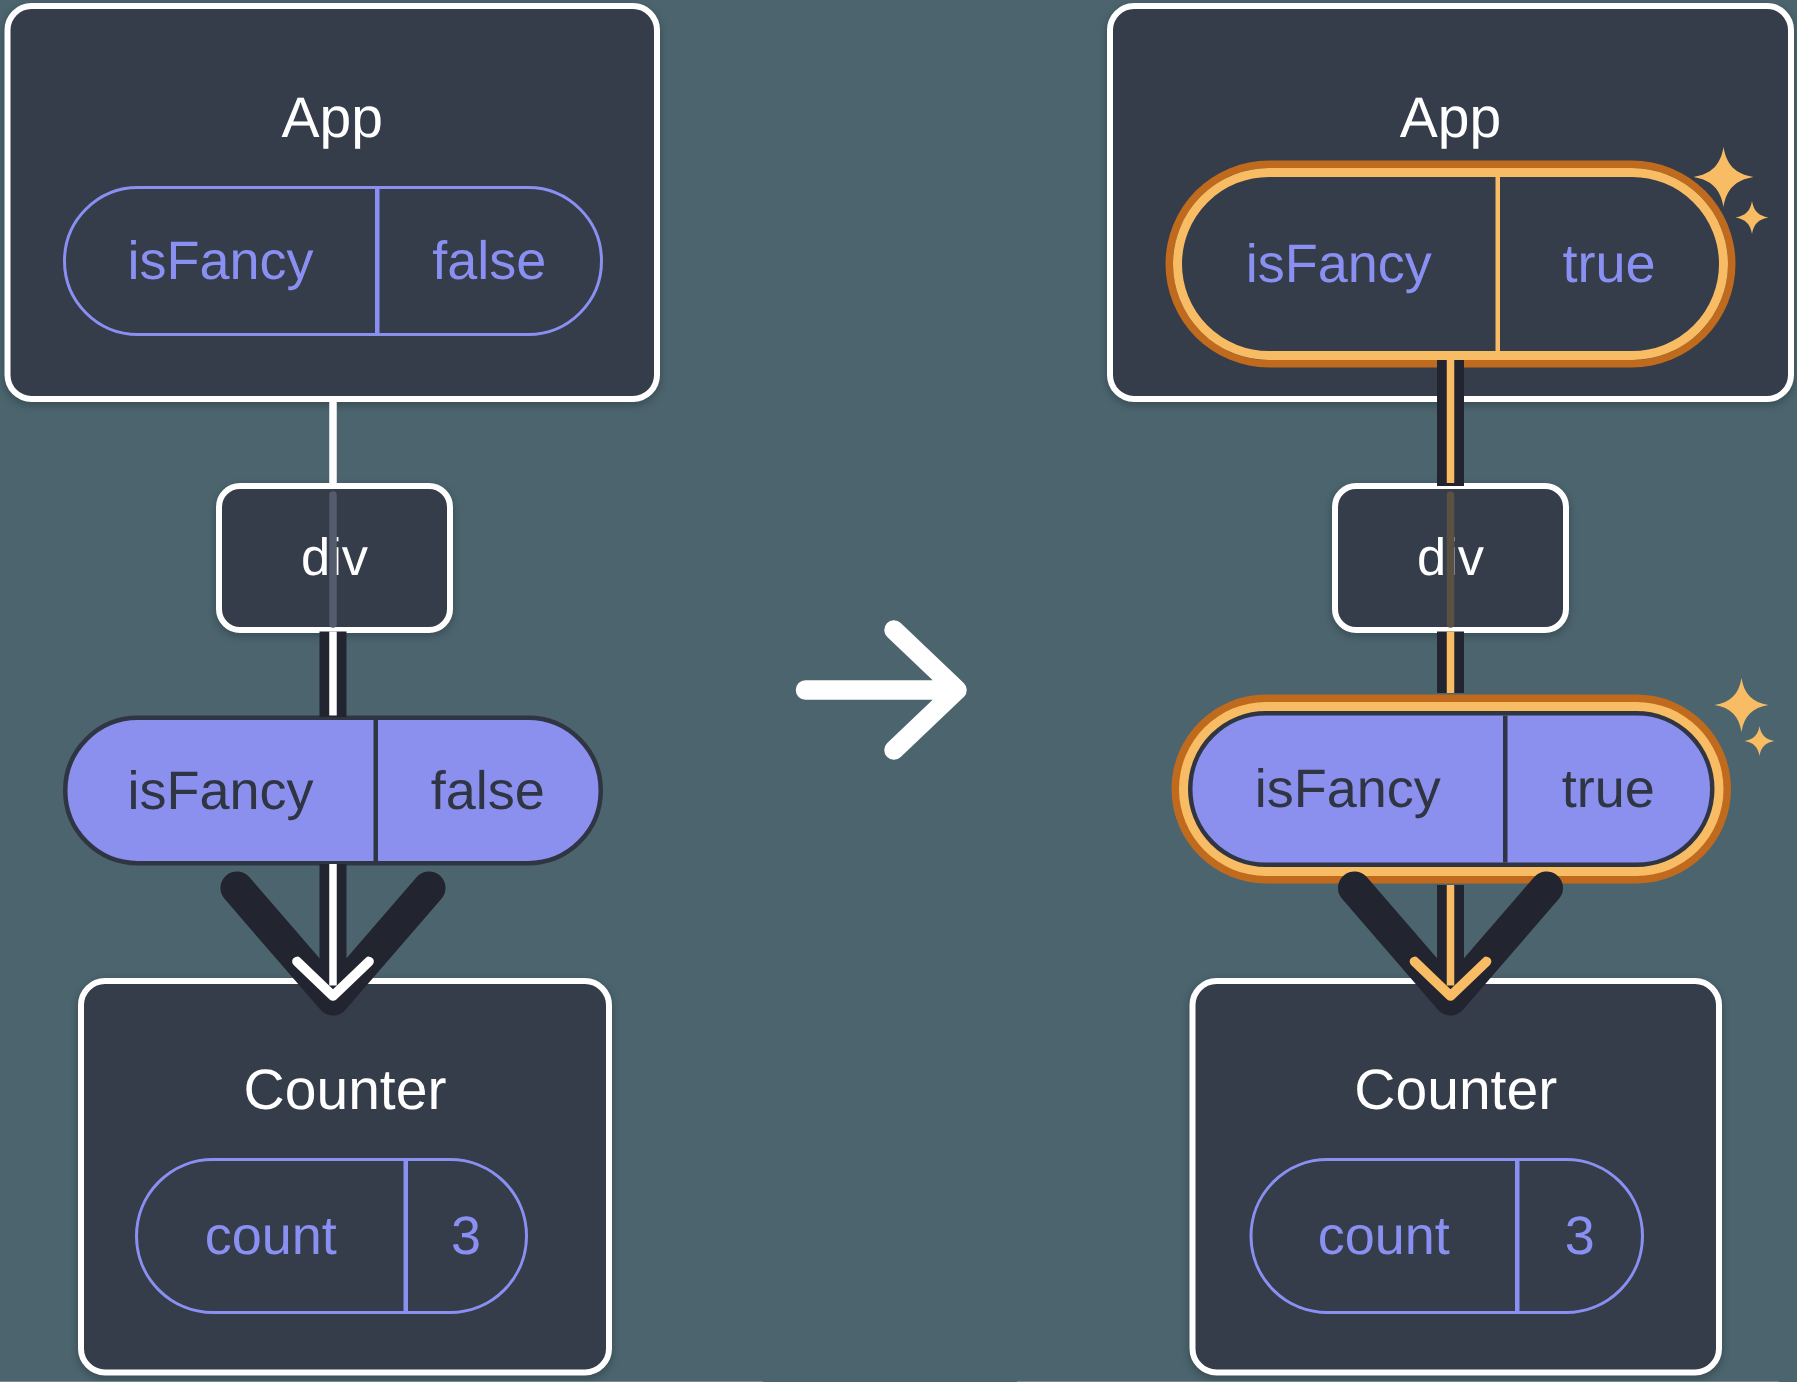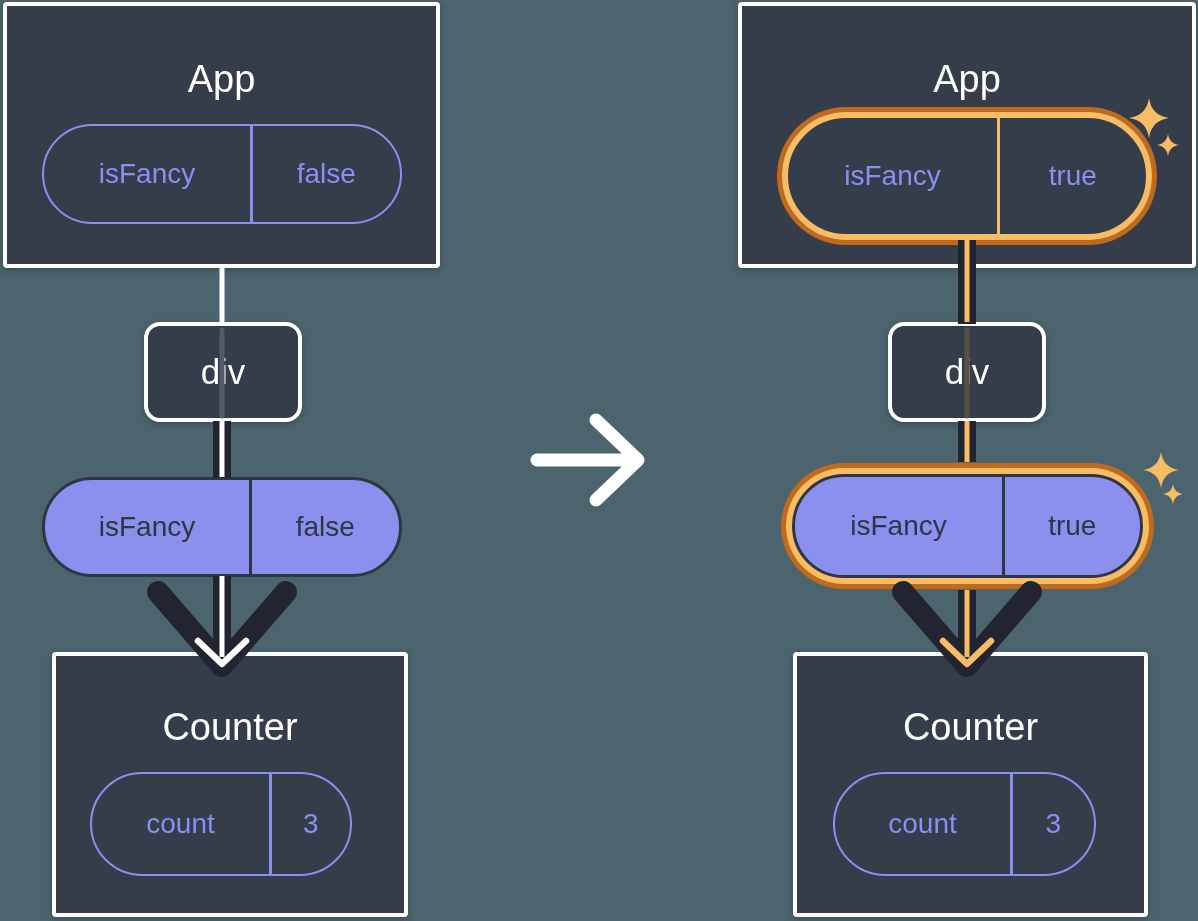--- a/index.html
+++ b/index.html
@@ -7,21 +7,21 @@
     position:relative;
     width:1198px;height:921px;
     overflow:hidden;
     background:var(--bg);
     font-family:"Liberation Sans", sans-serif;
   }
   .panel{
     position:absolute;
     background:var(--panel);
     border:4px solid var(--white);
-    border-radius:4px;
+    border-radius:18px;
     box-shadow:0 2px 6px rgba(0,0,0,.25);
     box-sizing:border-box;
   }
   .panel-title{
     position:absolute;left:0;right:0;
     text-align:center;
     color:var(--white);
     font-size:38px;font-weight:500;
   }
   
@@ -35,21 +35,21 @@
     position:absolute;inset:0;display:flex;align-items:center;justify-content:center;
     color:var(--white);font-size:35px;
   }
   
   .pill{
     position:absolute;display:flex;align-items:stretch;
     border-radius:999px;box-sizing:border-box;
   }
   .pill .cell{
     display:flex;align-items:center;justify-content:center;
-    font-size:28px;
+    font-size:36px;
   }
   .pill .sep{width:2.5px;}
   .pill-outline{border:2.5px solid var(--purple);background:transparent;}
   .pill-outline .cell{color:var(--purple);}
   .pill-outline .sep{background:var(--purple);}
   .pill-solid{border:3px solid var(--dark-text);background:var(--purple-fill);}
   .pill-solid .cell{color:var(--dark-text);}
   .pill-solid .sep{background:var(--dark-text);}
   .bold{font-weight:400;}
   

